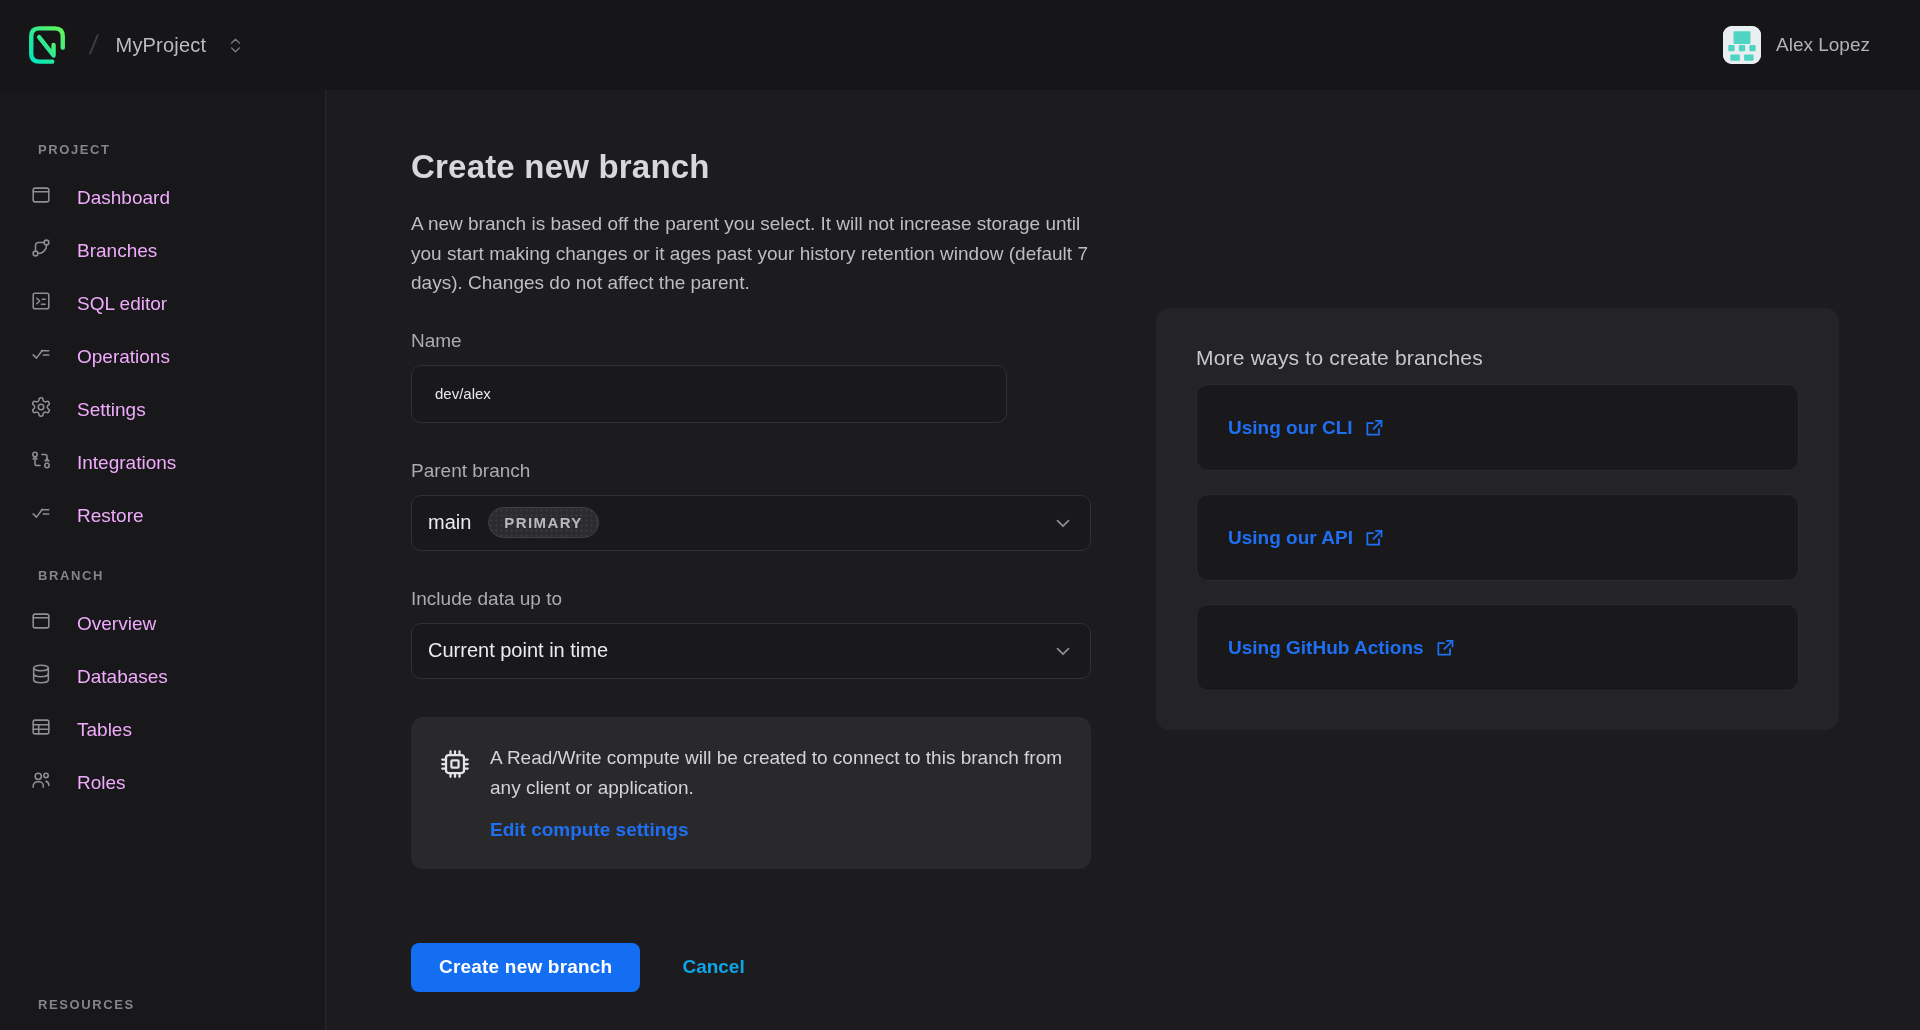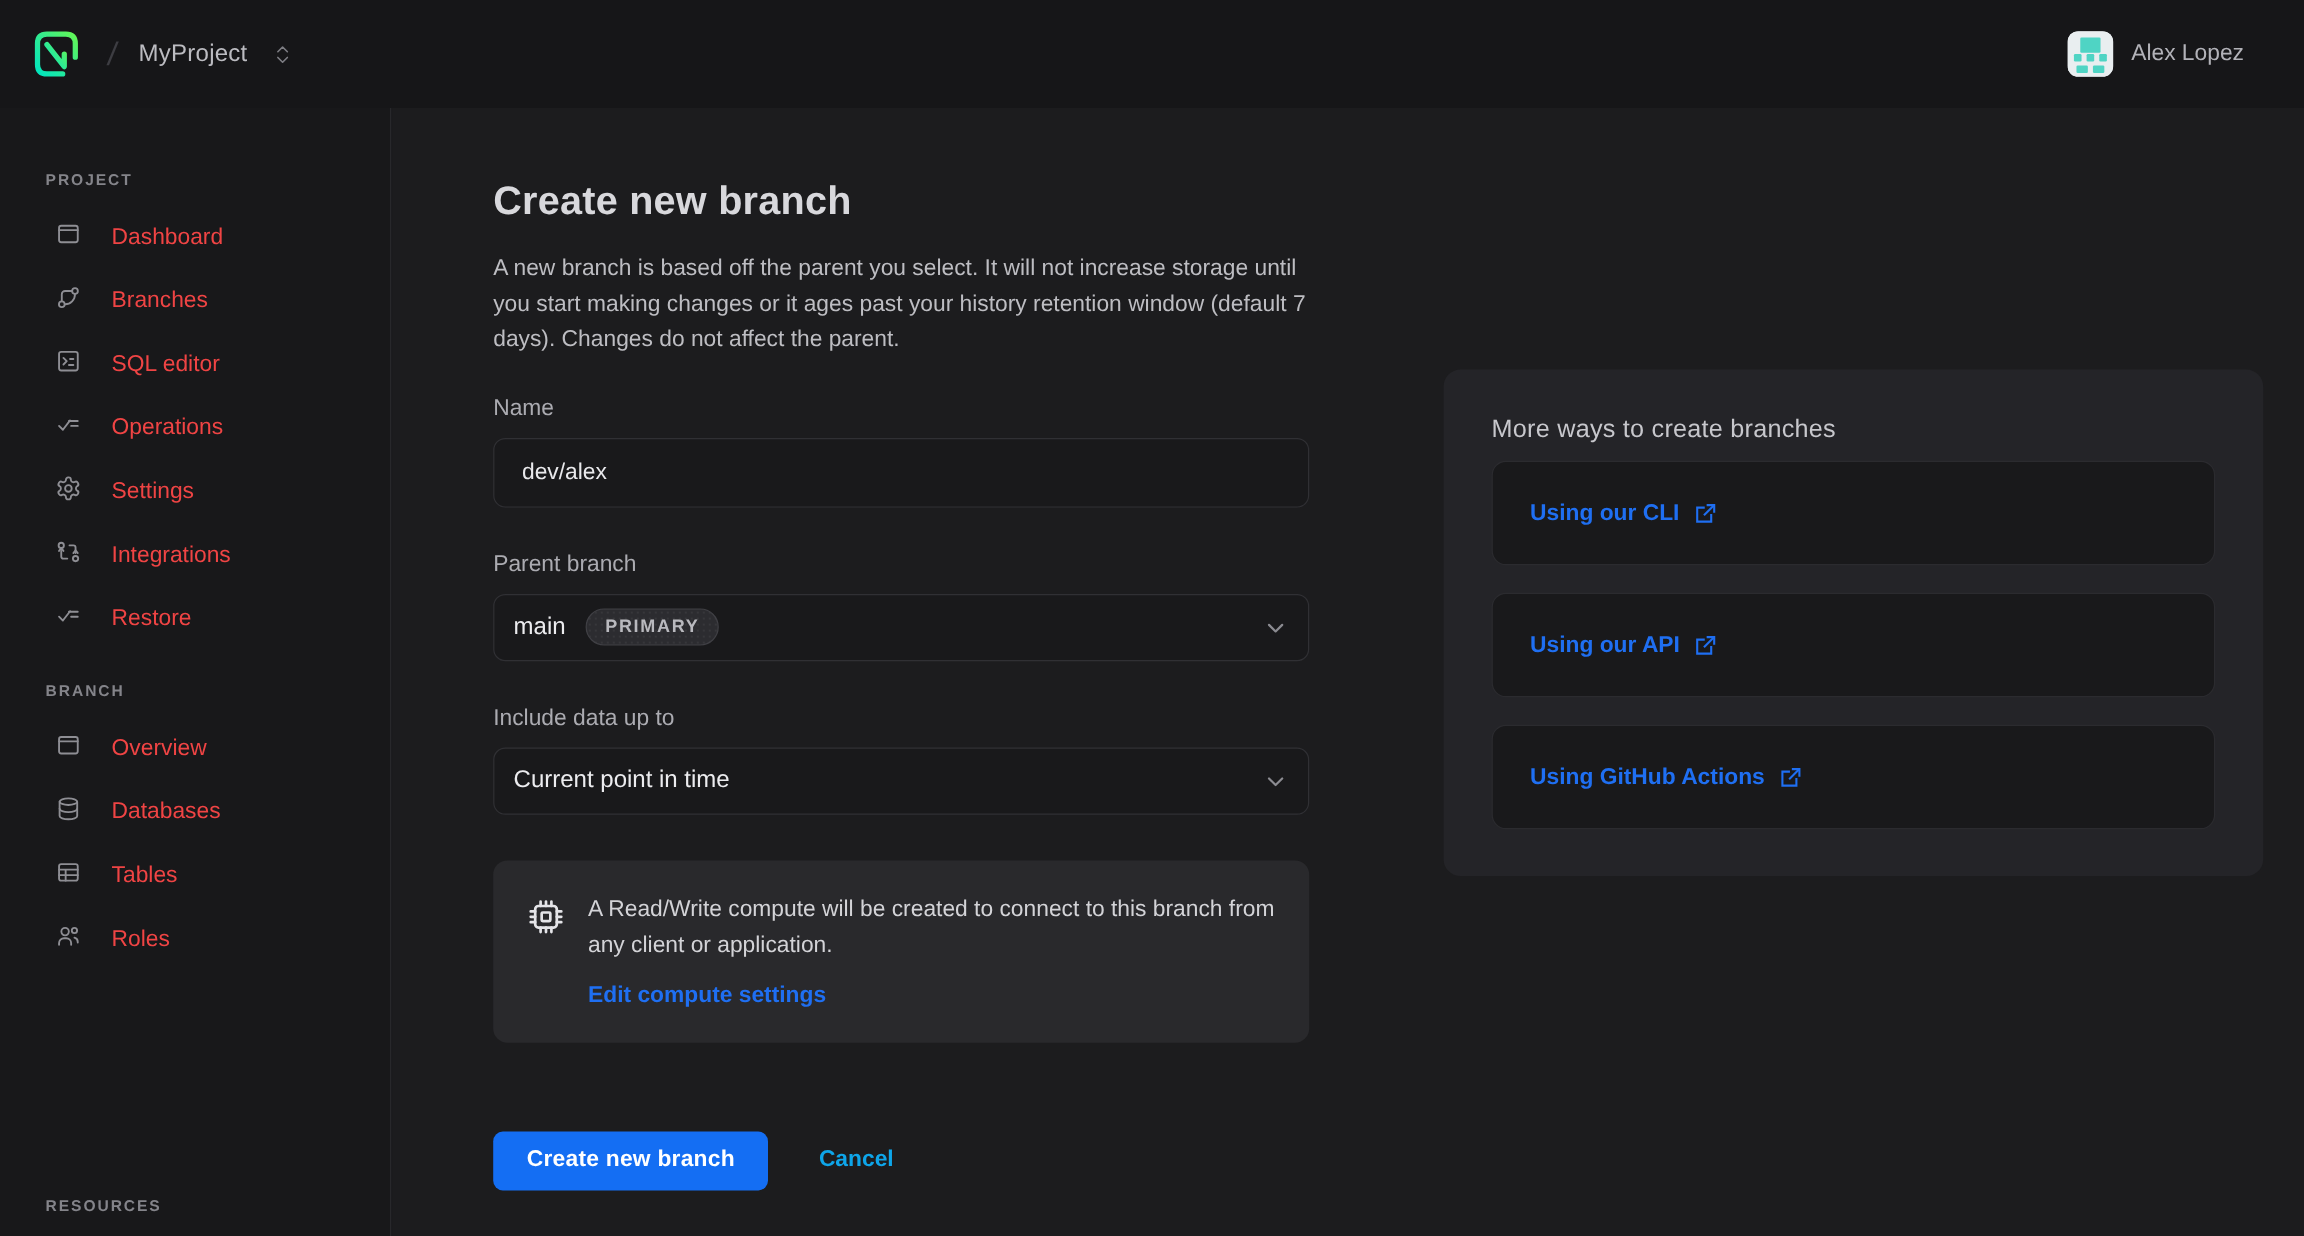--- a/index.html
+++ b/index.html
@@ -49,40 +49,40 @@
     padding:52px 0 16px 0;
     z-index:2;
   }
   .side-section-label {
     margin-left:38px; font-size:13px; font-weight:700; letter-spacing:1.6px;
     color:#84848a; margin-bottom:14px;
   }
   .side-list { list-style:none; margin-bottom:26px; }
   .side-item {
     height:53px; display:flex; align-items:center; gap:25px;
-    padding-left:46px; cursor:pointer; color:#ef4444; font-size:19px;
+    padding-left:30px; cursor:pointer; color:#f0abfc; font-size:19px;
   }
   .side-item svg { flex:0 0 auto; }
   .side-spacer { flex:1; }
   .icon-stroke { stroke:#8e8e94; fill:none; stroke-width:1.7; stroke-linecap:round; stroke-linejoin:round; }
 
   
   .main {
     position:absolute; top:90px; left:327px; width:1593px; height:940px;
     background:#1c1c1e;
   }
   .form-col { position:absolute; left:84px; top:0; width:680px; }
   .page-title { margin-top:58px; font-size:33px; font-weight:700; color:#d8d8dc; letter-spacing:.2px; }
   .page-desc { margin-top:23px; font-size:19px; line-height:29.5px; color:#bdbdc2; }
   .field-label { margin-top:32px; font-size:19px; color:#ababb1; }
   .field-label.tight { margin-top:37px; }
   .text-input {
-    margin-top:13px; width:680px; height:58px;
+    margin-top:13px; width:596px; height:58px;
     background:#19191b; border:1px solid #303034; border-radius:10px;
-    color:#e9e9ec; font-size:19px; padding:0 23px; outline:none;
+    color:#e9e9ec; font-size:15px; padding:0 23px; outline:none;
     font-family:inherit; display:block;
   }
   .select {
     margin-top:13px; width:680px; height:56px;
     background:#19191b; border:1px solid #303034; border-radius:10px;
     display:flex; align-items:center; padding:0 16px; cursor:pointer;
   }
   .select-value { font-size:20px; color:#ececef; }
   .badge-pill {
     margin-left:17px; padding:6px 15px; border-radius:999px;
@@ -330,21 +330,21 @@
         <a class="note-link">Edit compute settings</a>
       </div>
     </div>
 
     <div class="actions">
       <button class="btn-primary">Create new branch</button>
       <a class="link-cancel">Cancel</a>
     </div>
   </div>
 
-  <aside class="aside dots" style="left:876px">
+  <aside class="aside dots" style="left:829px">
     <div class="aside-title">More ways to create branches</div>
 
     <div class="aside-card">
       <a class="aside-link">
         <span>Using our CLI</span>
         <svg width="20" height="20" viewBox="0 0 24 24" fill="none" stroke="#1f6ff2" stroke-width="2.1" stroke-linecap="square">
           <path d="M18 13.5V20H4V6h6.5"></path>
             <path d="M14.5 3.5H21V10"></path>
             <path d="M20 4.5 11.5 13"></path>
         </svg>

